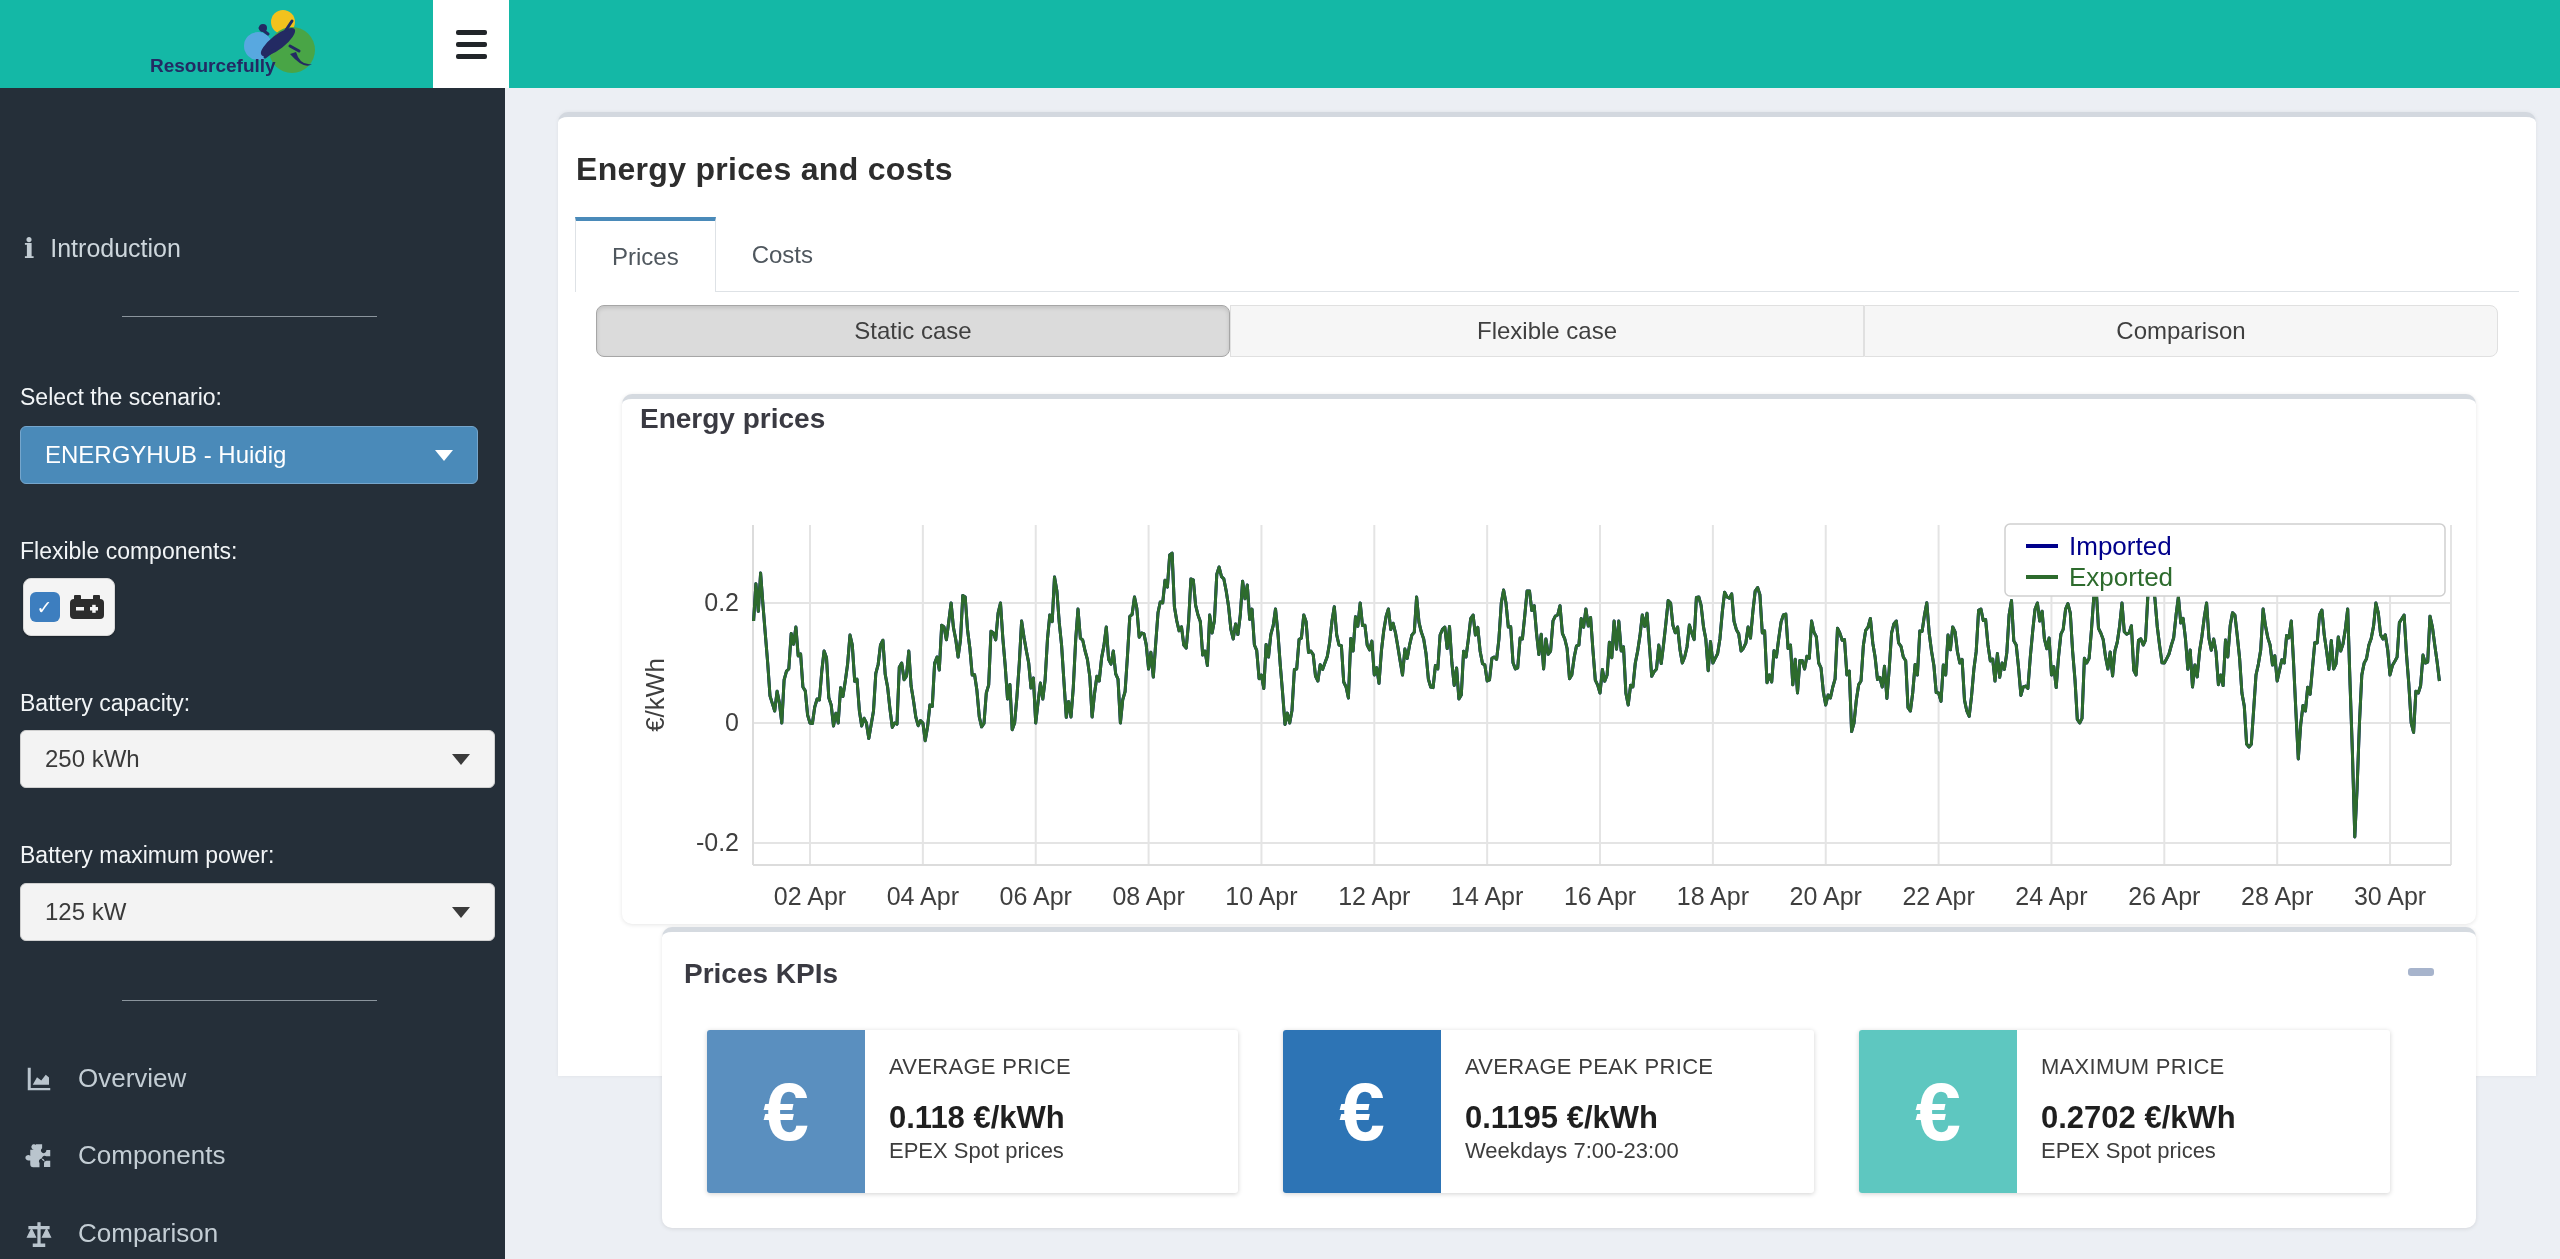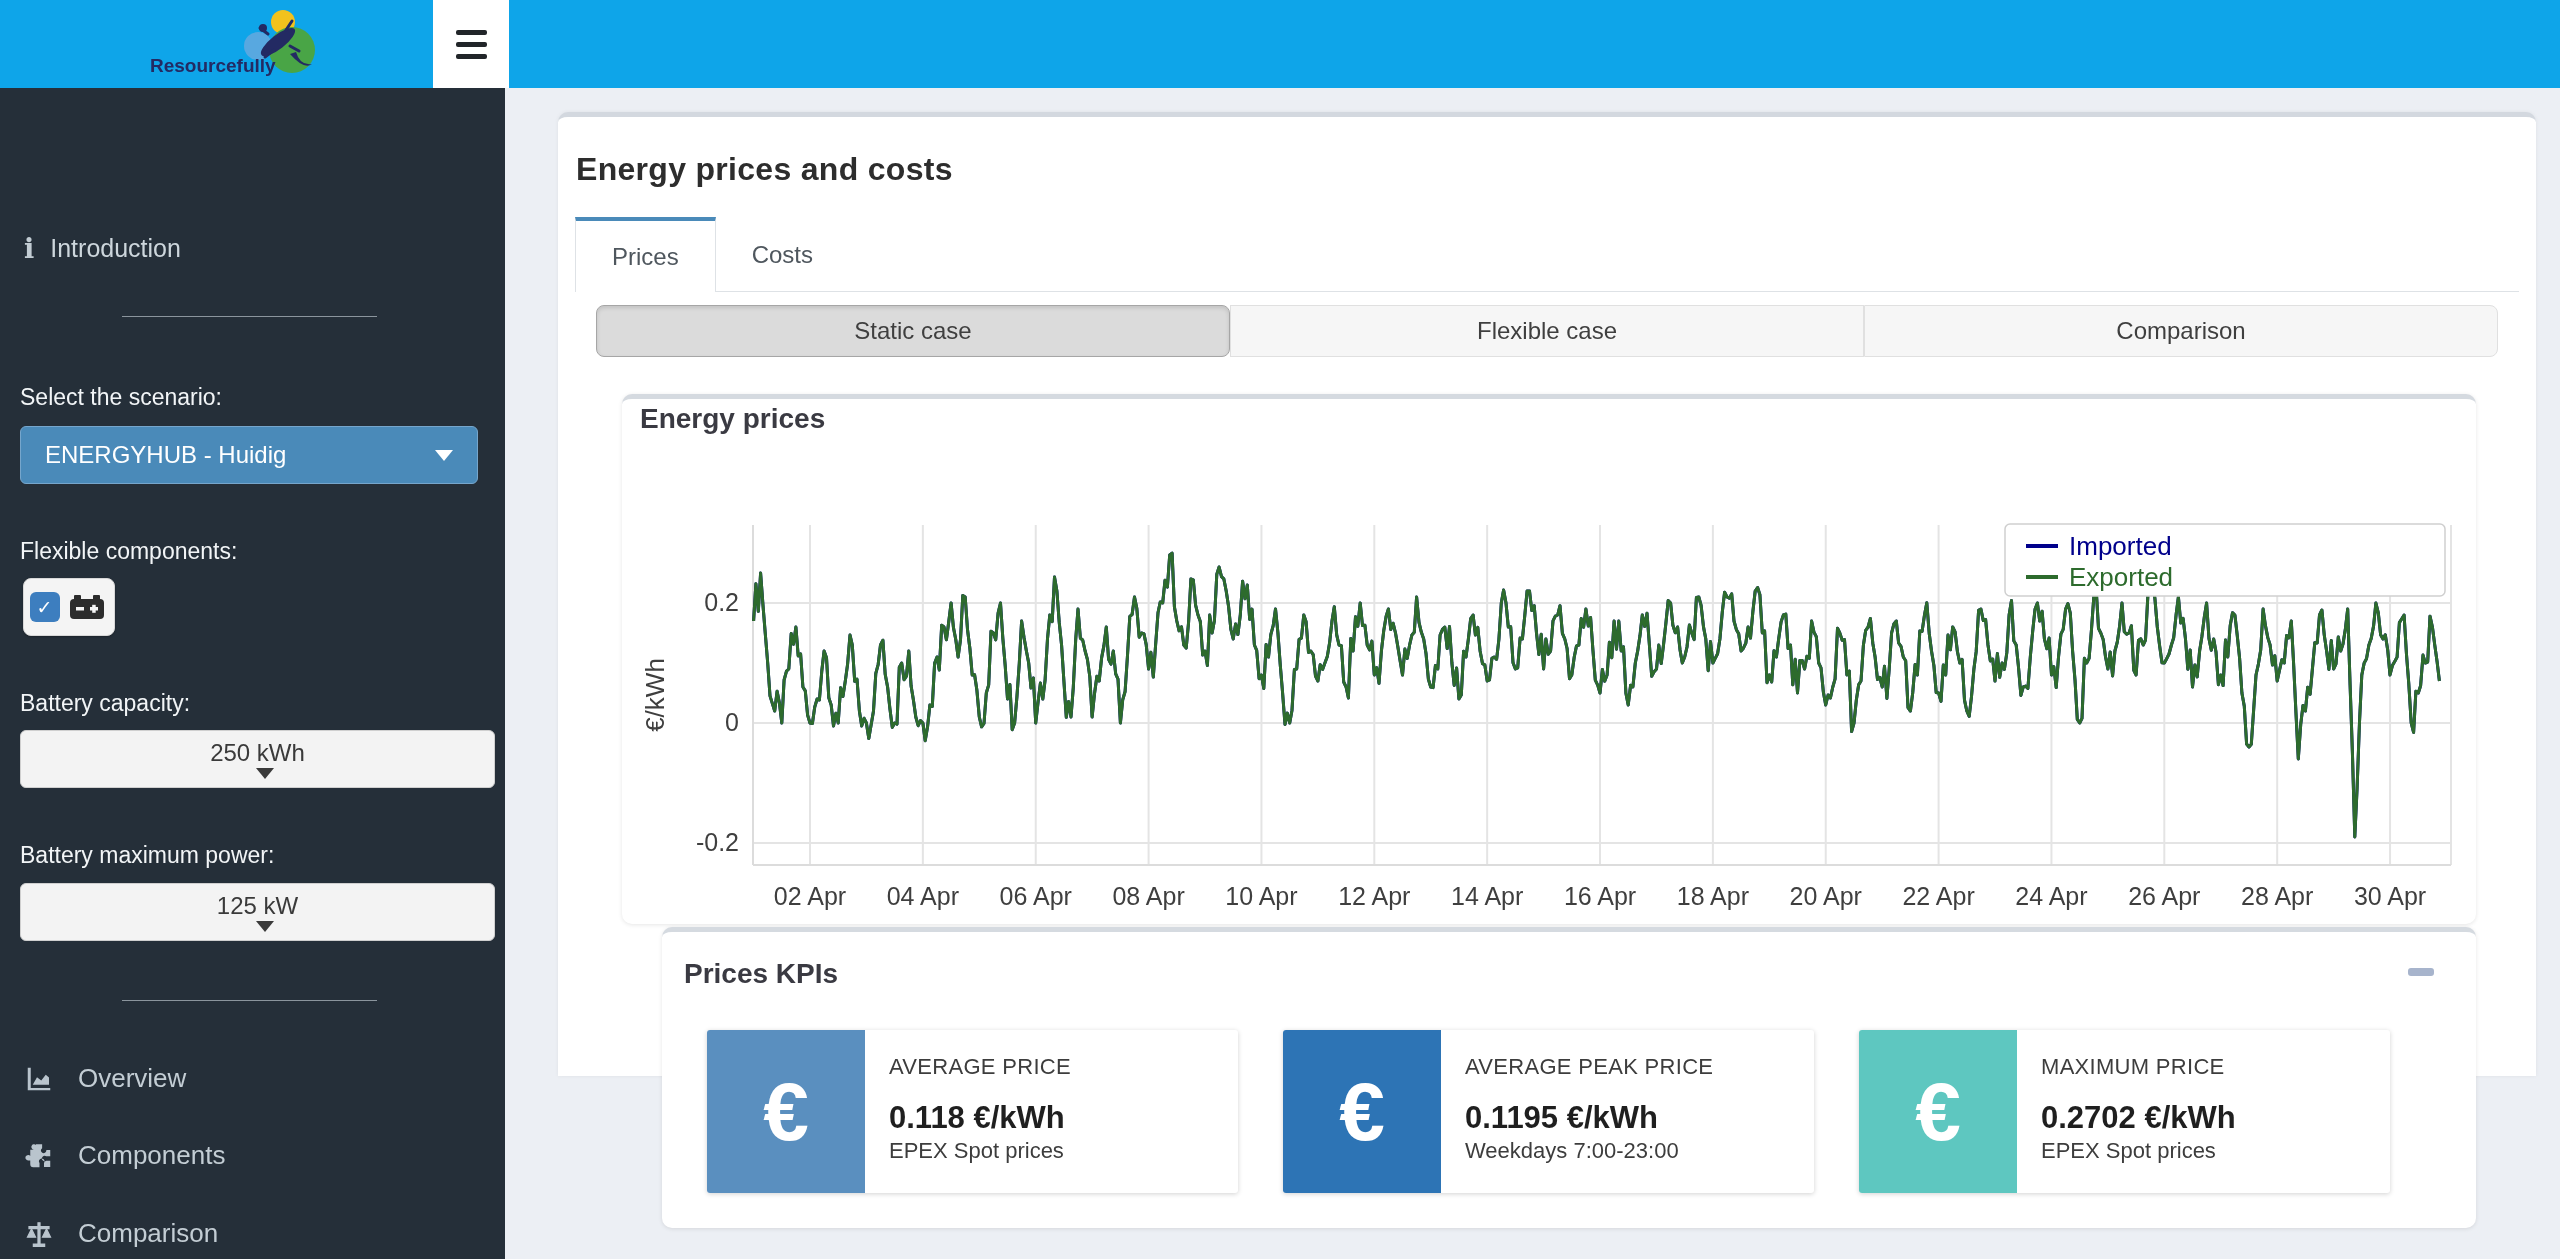--- a/index.html
+++ b/index.html
@@ -1,36 +1,36 @@
 <!DOCTYPE html>
 <html><head>
 <meta charset="utf-8">
 <style>
   html,body{margin:0;padding:0;background:#eceff4;}
   *{box-sizing:border-box;font-family:"Liberation Sans","DejaVu Sans",sans-serif;}
   .app{position:relative;width:2560px;height:1259px;background:#eceff4;overflow:hidden;}
 
   
-  .header{position:absolute;left:0;top:0;width:2560px;height:88px;background:#0ea5e9;}
+  .header{position:absolute;left:0;top:0;width:2560px;height:88px;background:#14b8a6;}
   .logo-wrap{position:absolute;left:150px;top:6px;width:300px;height:78px;}
   .hamburger{position:absolute;left:433px;top:0;width:76px;height:88px;background:#ffffff;border:none;cursor:pointer;display:flex;align-items:center;justify-content:center;}
   .hamburger .bars{display:flex;flex-direction:column;gap:7px;}
   .hamburger .bars span{display:block;width:31px;height:5px;border-radius:2px;background:#212529;}
 
   
   .sidebar{position:absolute;left:0;top:88px;width:505px;height:1171px;background:#252f39;color:#e8edf1;}
   .side-row{position:absolute;left:0;width:505px;display:flex;align-items:center;padding-left:24px;}
   .intro-row{top:135px;height:50px;font-size:25px;color:#cdd6dc;cursor:pointer;}
   .intro-i{font-family:"DejaVu Serif",serif;font-weight:bold;font-size:27px;margin-right:16px;color:#c2ccd3;}
   .divider{position:absolute;left:122px;width:255px;height:0;border-top:1px solid #8b959d;}
   .side-label{position:absolute;left:20px;font-size:23px;color:#f2f5f7;}
   .select{position:absolute;left:20px;height:58px;border-radius:6px;display:flex;align-items:center;justify-content:space-between;padding:8px 24px;font-size:24px;cursor:pointer;}
   .select .caret{width:0;height:0;border-left:9px solid transparent;border-right:9px solid transparent;border-top:11px solid currentColor;margin-left:14px;}
   .select-blue{width:458px;background:#4a8ab9;color:#ffffff;border:1px solid #76a6cc;}
-  .select-light{width:475px;background:#f3f3f3;color:#3a3a3a;border:1px solid #cfcfcf;flex-direction:column;}
+  .select-light{width:475px;background:#f3f3f3;color:#3a3a3a;border:1px solid #cfcfcf;}
   .flex-toggle{position:absolute;left:23px;width:92px;height:58px;background:#f4f4f4;border:1px solid #d8d8d8;border-radius:8px;display:flex;align-items:center;justify-content:center;gap:9px;cursor:pointer;box-shadow:0 1px 2px rgba(0,0,0,.25);}
   .cb{width:30px;height:30px;border-radius:6px;background:#3d7ebf;color:#fff;display:flex;align-items:center;justify-content:center;font-size:19px;font-weight:bold;}
   .nav-item{height:77px;font-size:26px;color:#c3cdd4;cursor:pointer;}
   .nav-item .nicon{width:40px;margin-right:14px;display:flex;align-items:center;justify-content:flex-start;color:#b9c4cd;}
 
   
   .main-card{position:absolute;left:558px;top:112px;width:1978px;height:964px;background:#ffffff;border-radius:10px 10px 0 0;border-top:5px solid #d3d8df;box-shadow:0 0 4px rgba(0,0,0,.06);}
   .page-title{position:absolute;left:18px;top:34px;font-size:32px;font-weight:bold;color:#2d2d2d;letter-spacing:.3px;}
   .tabbar{position:absolute;left:17px;top:100px;width:1944px;height:75px;border-bottom:1px solid #dee2e6;display:flex;}
   .tab{height:75px;padding:0 36px;display:flex;align-items:center;font-size:24px;color:#4f575e;cursor:pointer;background:transparent;border:none;}

